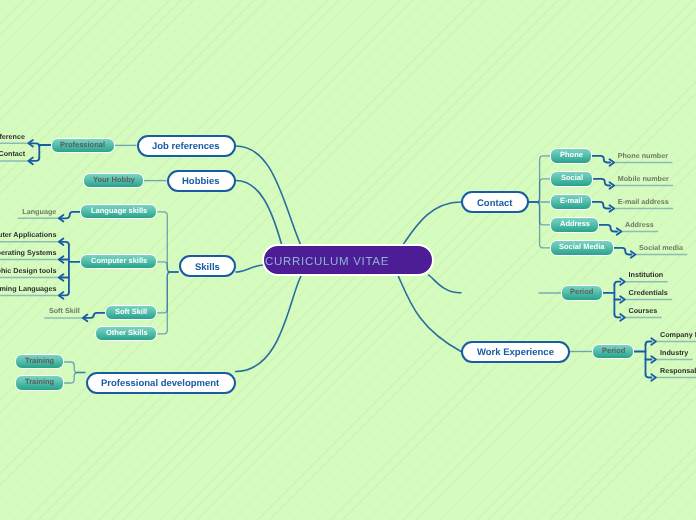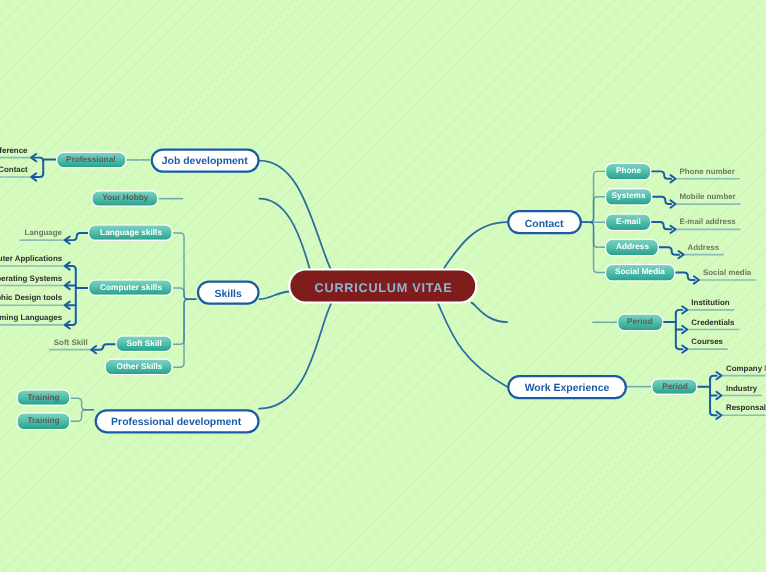--- a/index.html
+++ b/index.html
@@ -8,23 +8,23 @@
 .branch-node span{will-change:transform;transform:translate3d(0,1.4px,0);}
 .center-node span{will-change:transform;transform:translate3d(0.3px,2px,0);}
 .pill span{will-change:transform;transform:translate3d(0,-0.8px,0);}
 body{width:696px;height:520px;overflow:hidden;
   font-family:"Liberation Sans",sans-serif;
   background-color:#d6fbbe;
   background-image:repeating-linear-gradient(-45deg, rgba(140,180,130,0.10) 0 1px, rgba(0,0,0,0) 1px 8.6px);}
 #canvas{position:relative;width:696px;height:520px;}
 svg#links{position:absolute;left:0;top:0;width:696px;height:520px;}
 text.leaf-text{font-family:"Liberation Sans",sans-serif;font-size:7.2px;font-weight:bold;}
-.center-node{position:absolute;background:#7f1d1d;border:2.8px solid #fff;border-radius:16px;
-  display:flex;align-items:center;justify-content:center;box-sizing:border-box;
-  color:#8fb4d6;font-weight:bold;letter-spacing:0.7px;font-size:11.5px;text-indent:0.7px;}
+.center-node{position:absolute;background:#4c1d95;border:2.8px solid #fff;border-radius:16px;
+  display:flex;align-items:center;justify-content:flex-start;box-sizing:border-box;
+  color:#8fb4d6;font-weight:normal;letter-spacing:0.7px;font-size:11.5px;text-indent:0.7px;}
 .branch-node{position:absolute;background:#fff;border:2px solid #1a5ba6;border-radius:11px;
   display:flex;align-items:center;justify-content:center;box-sizing:border-box;
   color:#1a5ba6;font-weight:bold;font-size:9.5px;}
 .pill{position:absolute;border-radius:6.8px;box-sizing:border-box;
   background:linear-gradient(to bottom,#7cd2c0 0%,#58c1ae 42%,#3eb29e 70%,#2ba189 100%);
   border:1.5px solid #fff;
   display:flex;align-items:center;justify-content:center;
   font-weight:bold;font-size:7.5px;}
 .pill.filled{color:#ffffff;}
 .pill.placeholder{color:#5c5c5c;}
@@ -135,21 +135,24 @@
 <text class="leaf-text" x="625.0" y="227.0" text-anchor="start" fill="#6e7a65">Address</text>
 <text class="leaf-text" x="639.0" y="250.0" text-anchor="start" fill="#6e7a65">Social media</text>
 <text class="leaf-text" x="628.5" y="277.2" text-anchor="start" fill="#2f2f2f">Institution</text>
 <text class="leaf-text" x="628.5" y="295.0" text-anchor="start" fill="#2f2f2f">Credentials</text>
 <text class="leaf-text" x="628.5" y="312.9" text-anchor="start" fill="#2f2f2f">Courses</text>
 <text class="leaf-text" x="660.0" y="337.0" text-anchor="start" fill="#2f2f2f">Company Name</text>
 <text class="leaf-text" x="660.0" y="355.0" text-anchor="start" fill="#2f2f2f">Industry</text>
 <text class="leaf-text" x="660.0" y="373.0" text-anchor="start" fill="#2f2f2f">Responsabilities</text>
 </svg>
 <div class="branch-node" style="left:136.5px;top:134.5px;width:99.5px;height:22px;">
-      <span>Job development</span>
+      <span>Job references</span>
+    </div>
+<div class="branch-node" style="left:166.5px;top:169.5px;width:69px;height:22px;">
+      <span>Hobbies</span>
     </div>
 <div class="branch-node" style="left:178.5px;top:255px;width:57.5px;height:22px;">
       <span>Skills</span>
     </div>
 <div class="branch-node" style="left:85.5px;top:360.5px;width:150px;height:22px;margin-top:11px;">
       <span>Professional development</span>
     </div>
 <div class="branch-node" style="left:461.0px;top:191.0px;width:67.5px;height:22px;">
       <span>Contact</span>
     </div>
@@ -180,21 +183,21 @@
 <div class="pill placeholder" style="left:15.0px;top:354.3px;width:49.1px;height:15.2px;">
       <span>Training</span>
     </div>
 <div class="pill placeholder" style="left:15.0px;top:375.4px;width:49.1px;height:15.2px;">
       <span>Training</span>
     </div>
 <div class="pill filled" style="left:550.4px;top:148.4px;width:42.0px;height:15.2px;">
       <span>Phone</span>
     </div>
 <div class="pill filled" style="left:550.4px;top:171.4px;width:43.0px;height:15.2px;">
-      <span>Systems</span>
+      <span>Social</span>
     </div>
 <div class="pill filled" style="left:550.4px;top:194.4px;width:41.5px;height:15.2px;">
       <span>E-mail</span>
     </div>
 <div class="pill filled" style="left:550.4px;top:217.4px;width:48.8px;height:15.2px;">
       <span>Address</span>
     </div>
 <div class="pill filled" style="left:550.4px;top:240.4px;width:63.5px;height:15.2px;">
       <span>Social Media</span>
     </div>

